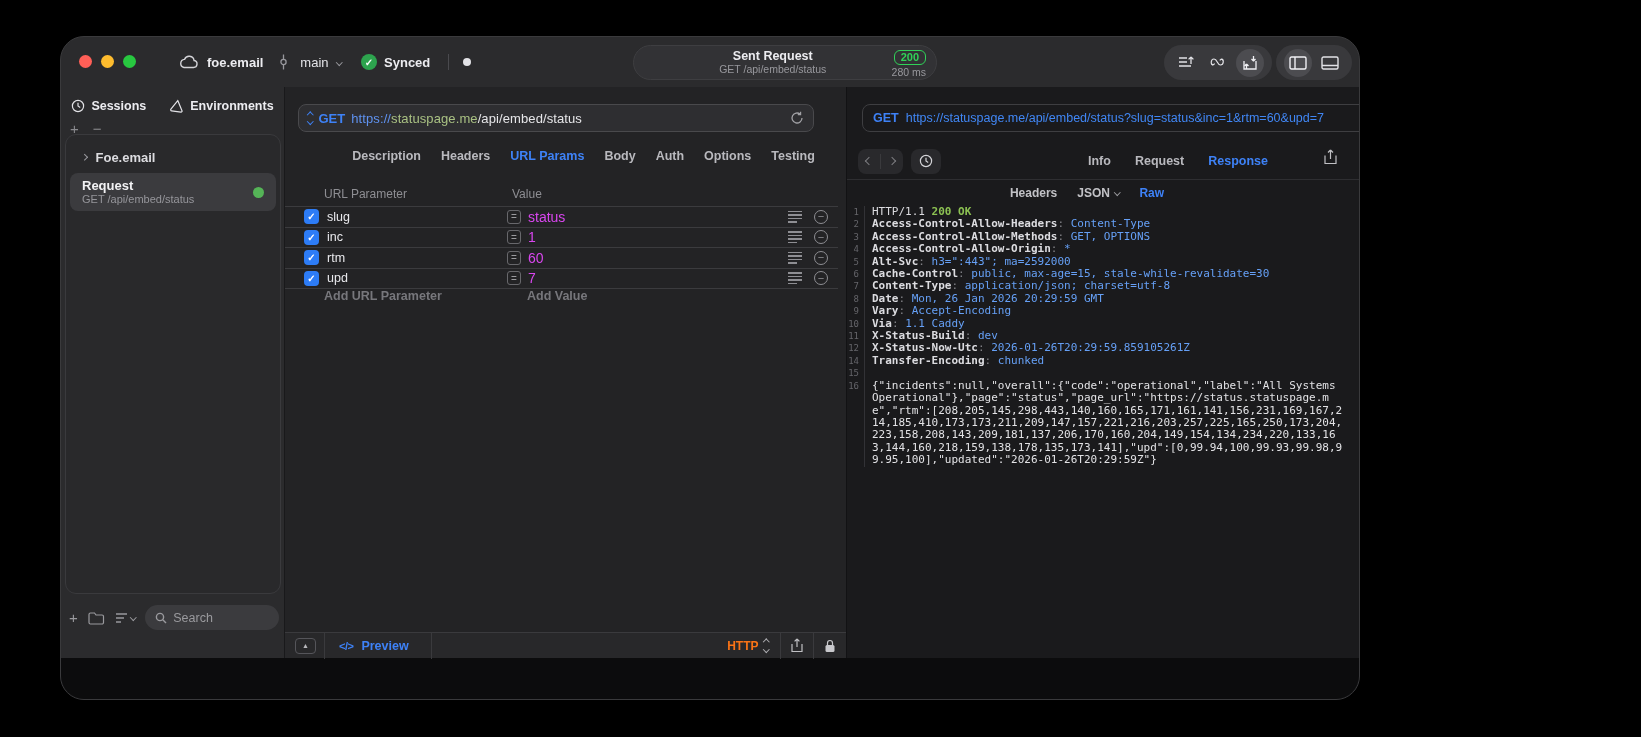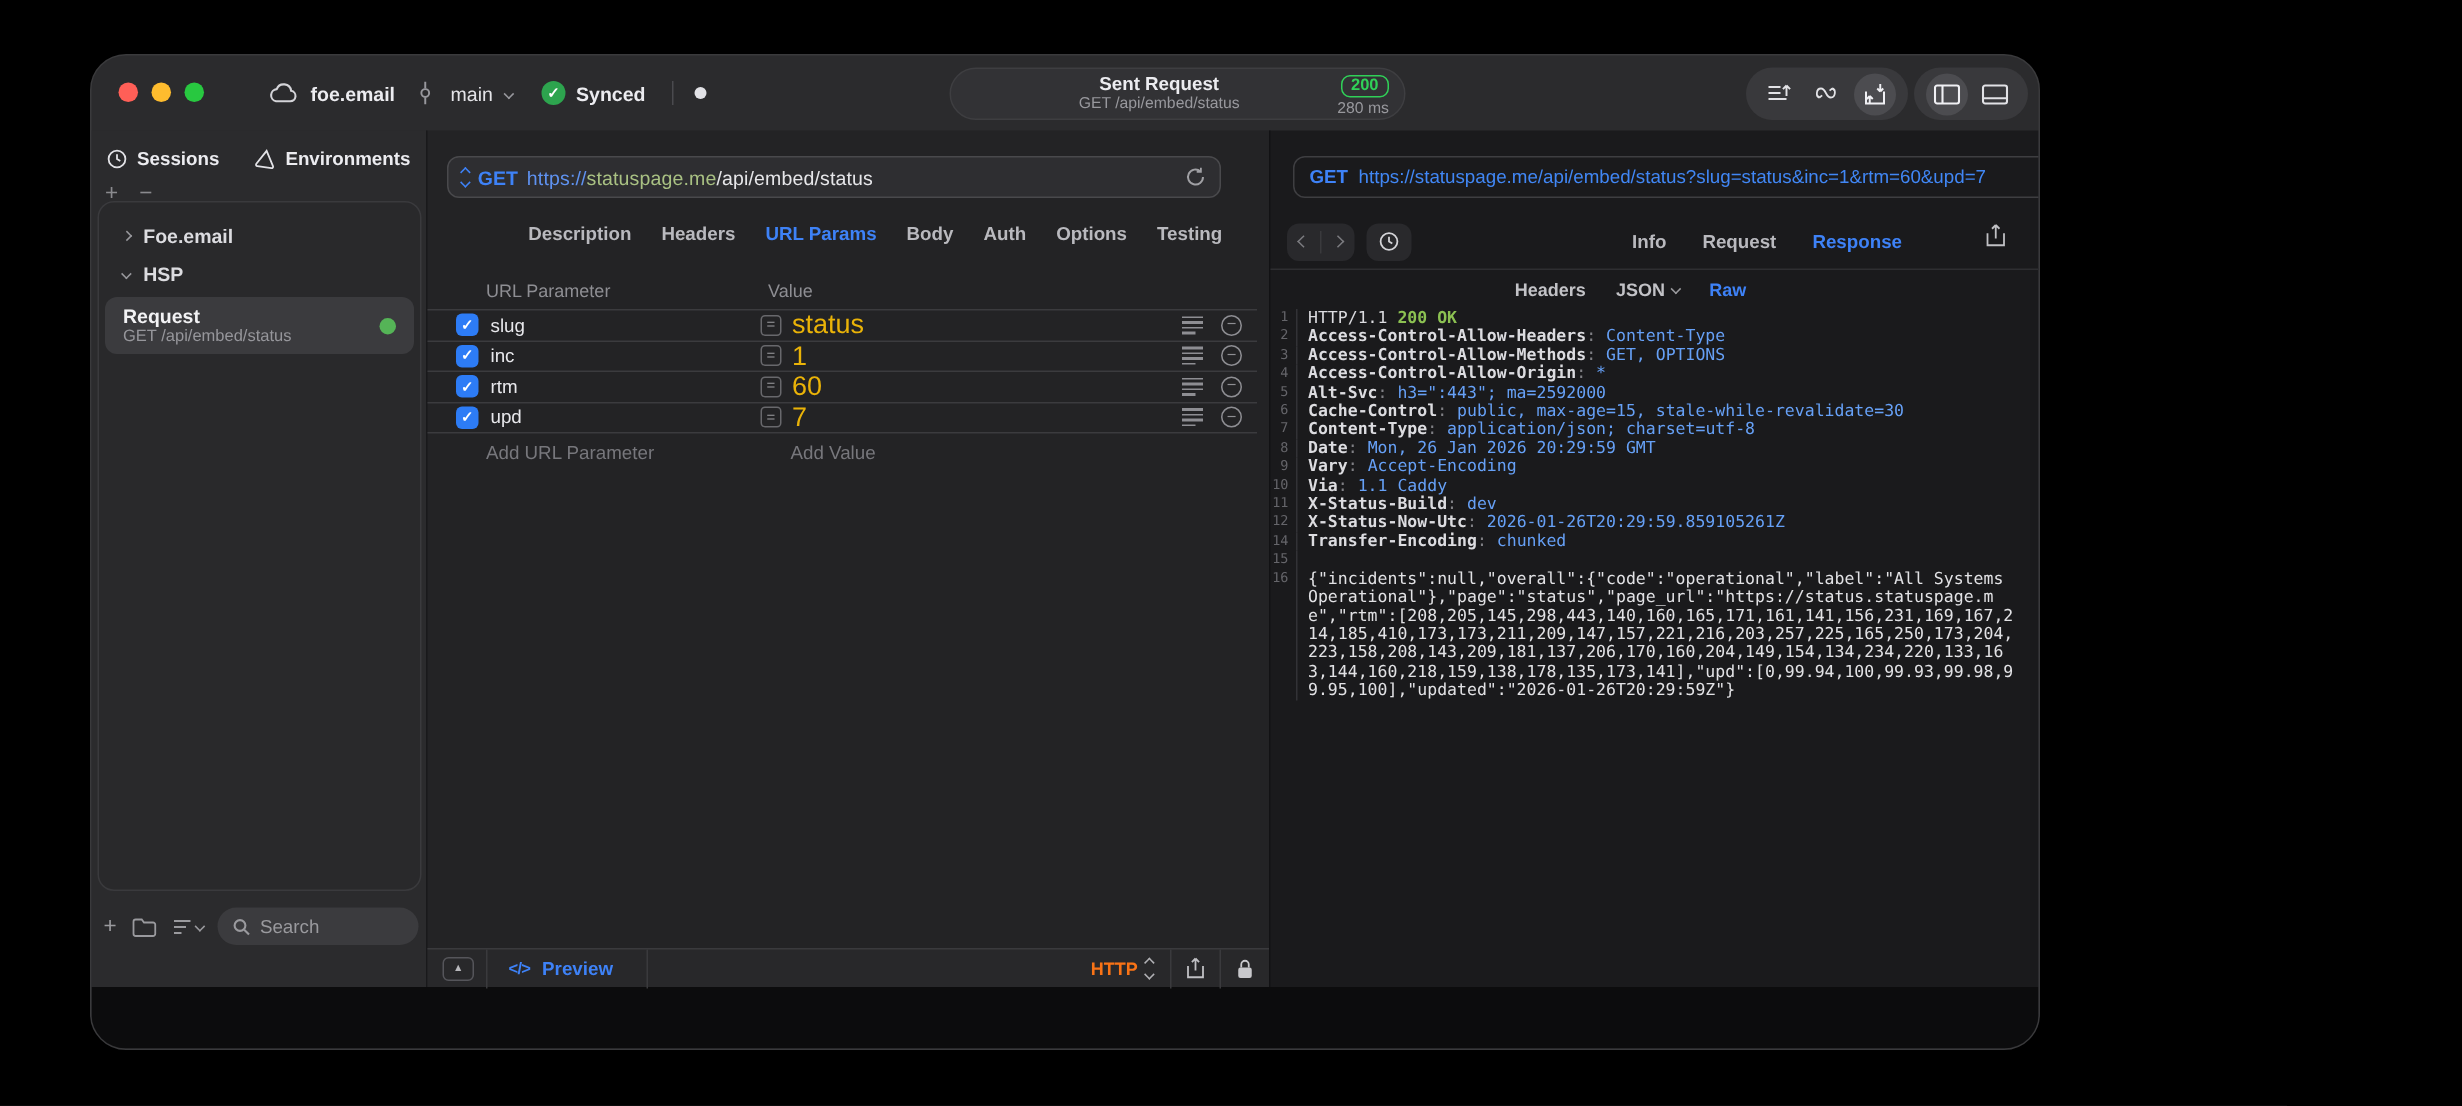--- a/index.html
+++ b/index.html
@@ -90,28 +90,28 @@
   .params { position:absolute; top:119px; left:0; right:8px; }
   .prow { height:20.5px; display:flex; align-items:center; padding:0 10px 0 19px;
     border-top:1px solid #3b3b3e; }
   .prow:last-child { border-bottom:none; }
   .params .prow:first-child { border-top:1px solid #3b3b3e; }
   .pcheck { width:15px; height:15px; border-radius:4px; background:#2d7cf6; color:#fff;
     font-size:10px; font-weight:bold; display:flex; align-items:center; justify-content:center; flex:none; }
   .pname { margin-left:8px; width:180px; font-size:12.5px; color:#e8e8ec; }
   .peq { width:14px; height:14px; border:1px solid #68686c; border-radius:3px; color:#9a9a9e;
     font-size:10px; display:flex; align-items:center; justify-content:center; flex:none; }
-  .pval { margin-left:7px; flex:1; font-size:18px; color:#eab308; }
+  .pval { margin-left:7px; flex:1; font-size:14px; color:#d946ef; }
   .pmenu { width:14px; display:flex; flex-direction:column; gap:2px; margin-right:12px; }
   .pmenu i { height:1.5px; background:#8e8e93; width:14px; }
   .pmenu i:last-child { width:9px; }
   .pminus { width:14px; height:14px; border:1.3px solid #8e8e93; border-radius:50%; color:#8e8e93;
     font-size:11px; line-height:11px; display:flex; align-items:center; justify-content:center; }
-  .addrow { height:20.5px; display:flex; align-items:flex-end; padding-left:39px;
-    border-top:1px solid #3b3b3e; font-size:12.5px; color:#77777c; }
+  .addrow { height:20.5px; display:flex; align-items:flex-start; padding-left:39px;
+    border-top:1px solid #3b3b3e; font-size:12.5px; color:#77777c;font-weight:bold; }
   .addrow .a1 { width:203px; }
   .req-footer { position:absolute; bottom:0; left:0; right:0; height:26px; background:#28282a;
     border-top:1px solid #3a3a3d; display:flex; align-items:center; }
   .fdiv { width:1px; height:26px; background:#3a3a3d; }
   .collapse-box { width:21px; height:16px; border:1px solid #55555a; border-radius:4px; margin:0 8px 0 10px;
     color:#b8b8bc; font-size:7px; display:flex; align-items:center; justify-content:center; }
   .preview-grp { display:flex; align-items:center; gap:8px; padding:0 22px 0 14px; }
   .code-glyph { color:#3e82f7; font-size:11px; font-weight:700; letter-spacing:-0.5px; }
   .preview-label { color:#3e82f7; font-size:12.5px; font-weight:600; }
   .http-grp { margin-left:auto; display:flex; align-items:center; gap:5px; padding-right:12px;
@@ -282,24 +282,20 @@
         <span>+</span>
         <span>−</span>
       </div>
 
       <div class="sb-panel">
         <div>
             <div class="tree-row">
      <span class="chev right sm"></span>
      <span>Foe.email</span>
    </div>
-            <div class="tree-row">
-     <span class="chev down sm"></span>
-     <span>HSP</span>
-   </div>
           </div>
         <div class="req-item">
           <div class="req-text">
             <div class="req-title">Request</div>
             <div class="req-sub">GET /api/embed/status</div>
           </div>
           <span class="req-dot"></span>
         </div>
       </div>
 

